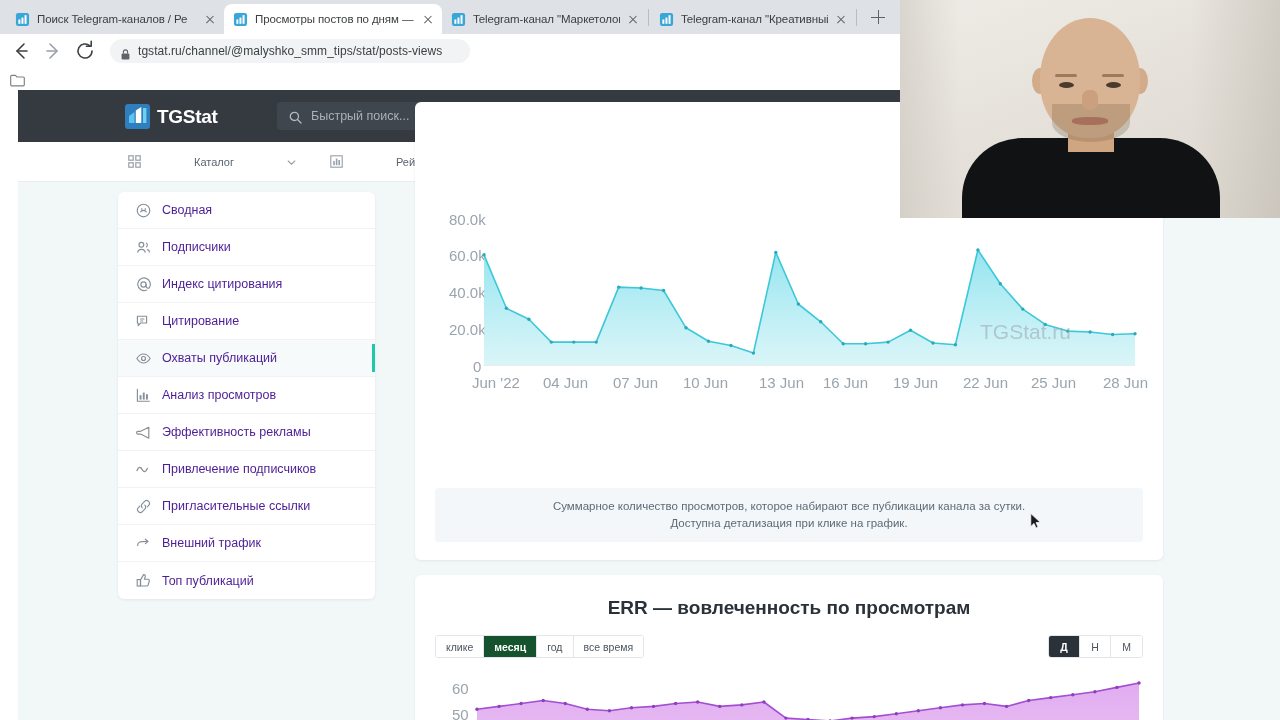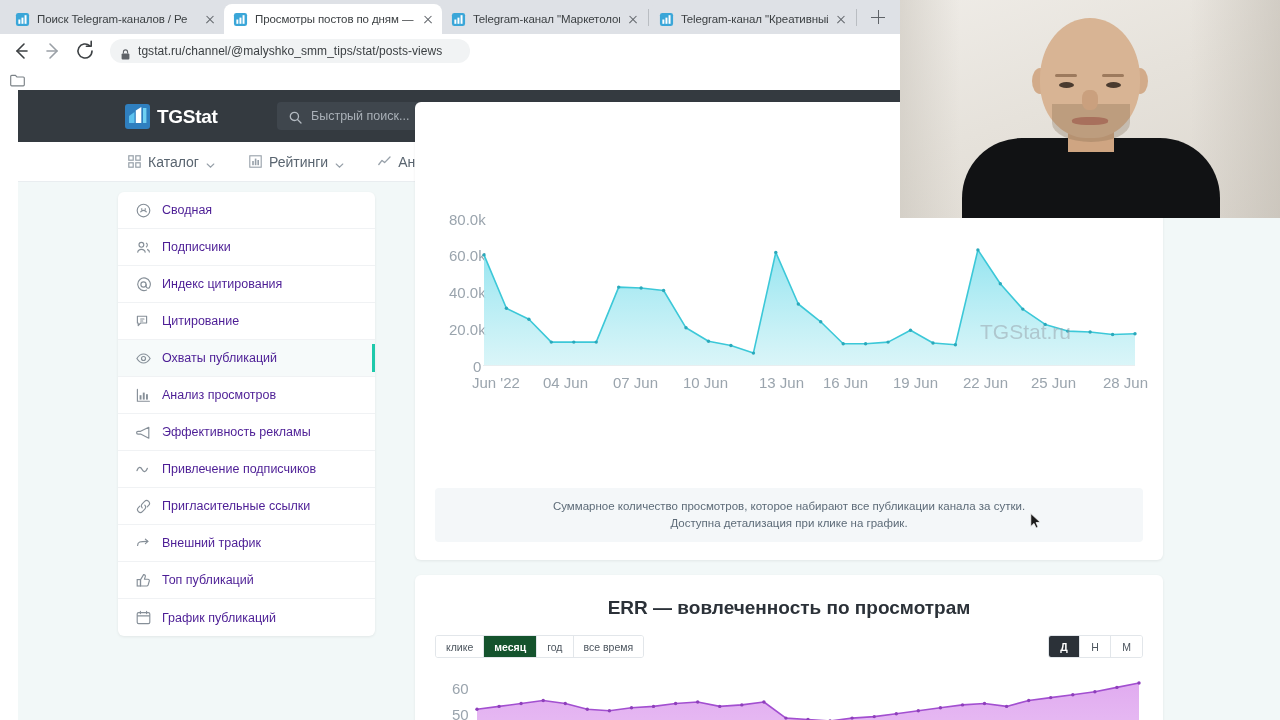--- a/index.html
+++ b/index.html
@@ -56,21 +56,21 @@
   .tglogo .mark { width:25px; height:25px; margin-right:7px; display:block; }
   .tglogo .wordmark { font-size:19px; color:#ffffff; font-weight:bold; letter-spacing:-0.3px; }
   .quicksearch {
     position:absolute; left:259px; top:12px; width:285px; height:28px;
     background:#3f464d; border-radius:4px; display:flex; align-items:center; padding:0 12px;
   }
   .quicksearch .sicon { width:13px; height:13px; margin-right:9px; flex:0 0 auto; }
   .quicksearch .sph { font-size:12.5px; color:#a9b0b7; }
 
   .tgnav { position:absolute; left:0; top:52px; width:1262px; height:40px; background:#ffffff; border-bottom:1px solid #e9edf0; display:flex; align-items:center; }
-  .navitem { display:flex; align-items:center; height:40px; font-size:14px; color:#5a6570; white-space:nowrap; }
+  .navitem { display:flex; align-items:center; height:40px; font-size:11px; color:#5a6570; white-space:nowrap;gap:46px; }
   .navitem .nicon { width:13px; height:13px; margin-right:7px; flex:0 0 auto; }
   .navitem .caret { margin-left:7px; width:9px; height:9px; flex:0 0 auto; }
 
   .body { position:absolute; left:0; top:92px; width:1262px; height:538px; }
 
   
   .sidebar {
     position:absolute; left:100px; top:10px; width:257px;
     background:#ffffff; border-radius:6px; box-shadow:0 1px 3px rgba(0,0,0,0.07);
     overflow:hidden;
@@ -440,30 +440,20 @@
           <div class="sbitem">
             <span class="sbicon">
               <svg viewBox="0 0 15 15" width="15" height="15">
                   <path d="M4.6 13 V6.6 L7.6 1.6 a1.5 1.5 0 0 1 1.7 2 L8.4 6.2 h3.6 a1.4 1.4 0 0 1 1.3 1.8 l-1.2 4 a1.5 1.5 0 0 1 -1.4 1 Z" fill="none" stroke="#868f98" stroke-width="1.15" stroke-linejoin="round"></path>
                   <rect x="1.2" y="6.6" width="3.2" height="6.4" fill="none" stroke="#868f98" stroke-width="1.15"></rect>
                 </svg>
             </span>
             <span class="sblabel">Топ публикаций</span>
           </div>
 
-          <div class="sbitem">
-            <span class="sbicon">
-              <svg viewBox="0 0 15 15" width="15" height="15">
-                  <rect x="1.2" y="2.6" width="12.6" height="11" rx="1.4" fill="none" stroke="#868f98" stroke-width="1.15"></rect>
-                  <path d="M1.2 5.8 H13.8" stroke="#868f98" stroke-width="1.15"></path>
-                  <path d="M4.4 1.4 V3.6 M10.6 1.4 V3.6" stroke="#868f98" stroke-width="1.15" stroke-linecap="round"></path>
-                </svg>
-            </span>
-            <span class="sblabel">График публикаций</span>
-          </div>
         </div>
 
         <div class="card" id="card-views">
 
           <div class="chartwrap" style="left:20px; top:100px; width:708px; height:290px;">
 
             <span class="axlabel" style="left:14px; top:9px;">80.0k</span>
             <span class="axlabel" style="left:14px; top:45px;">60.0k</span>
             <span class="axlabel" style="left:14px; top:82px;">40.0k</span>
             <span class="axlabel" style="left:14px; top:119px;">20.0k</span>

